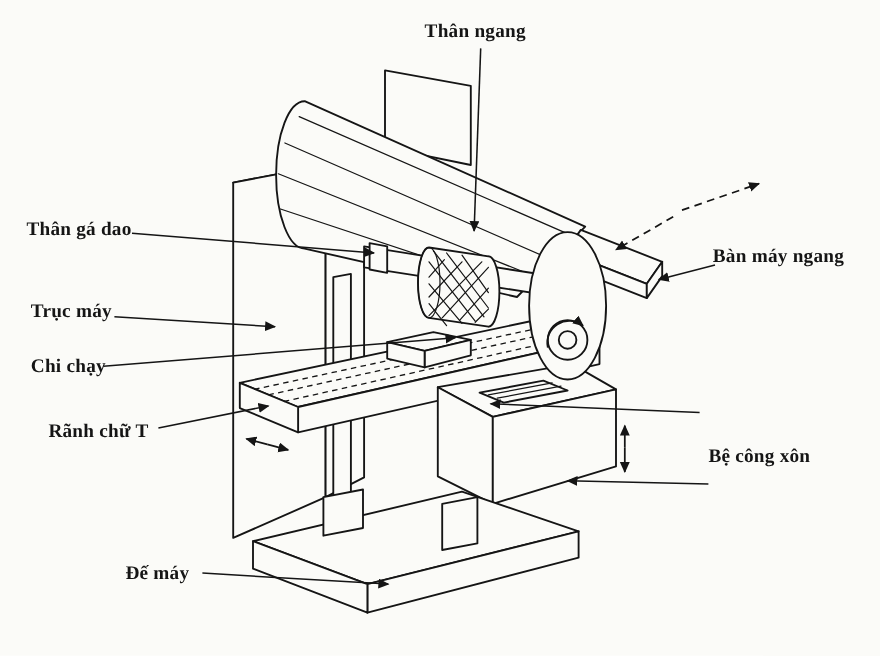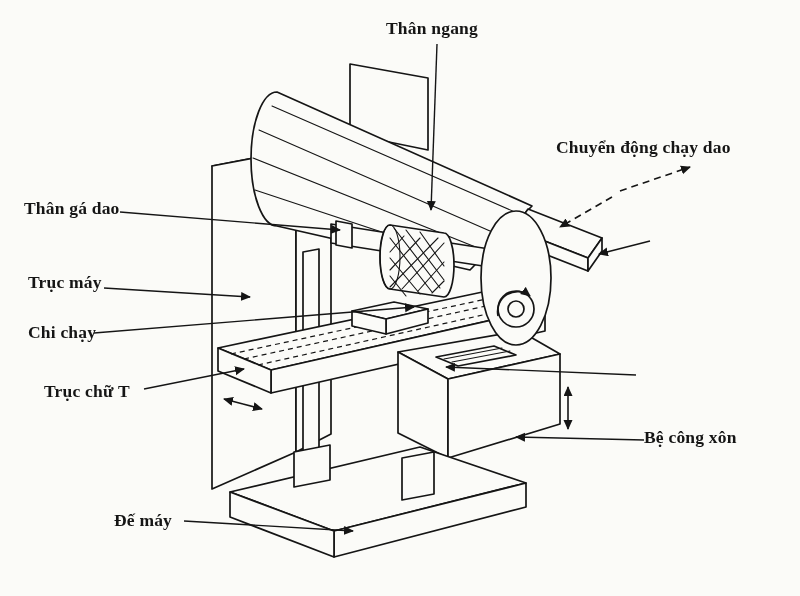--- a/index.html
+++ b/index.html
@@ -138,21 +138,21 @@
       <path class="leader" d="M94,333 L414,307" marker-end="url(#arr)"></path>
       <path class="leader" d="M144,389 L244,369" marker-end="url(#arr)"></path>
       <path class="leader" d="M650,241 L599,254" marker-end="url(#arr)"></path>
       <path class="leader" d="M636,375 L446,367" marker-end="url(#arr)"></path>
       <path class="leader" d="M644,440 L516,437" marker-end="url(#arr)"></path>
       <path class="leader" d="M184,521 L353,531" marker-end="url(#arr)"></path>
     </g>
   </svg>
 
   <div class="lbl" style="left:386px;top:18px">Thân ngang</div>
-  <div class="lbl" style="left:556px;top:137px">Chuyển động chạy dao</div>
   <div class="lbl" style="left:24px;top:198px">Thân gá dao</div>
+  <div class="lbl" style="left:648px;top:222px">Bàn máy ngang</div>
   <div class="lbl" style="left:28px;top:272px">Trục máy</div>
   <div class="lbl" style="left:28px;top:322px">Chi chạy</div>
-  <div class="lbl" style="left:44px;top:381px">Trục chữ T</div>
-  <div class="lbl" style="left:644px;top:427px">Bệ công xôn</div>
+  <div class="lbl" style="left:44px;top:381px">Rãnh chữ T</div>
+  <div class="lbl" style="left:644px;top:404px">Bệ công xôn</div>
   <div class="lbl" style="left:114px;top:510px">Đế máy</div>
 
 </div>
 
 </body></html>

